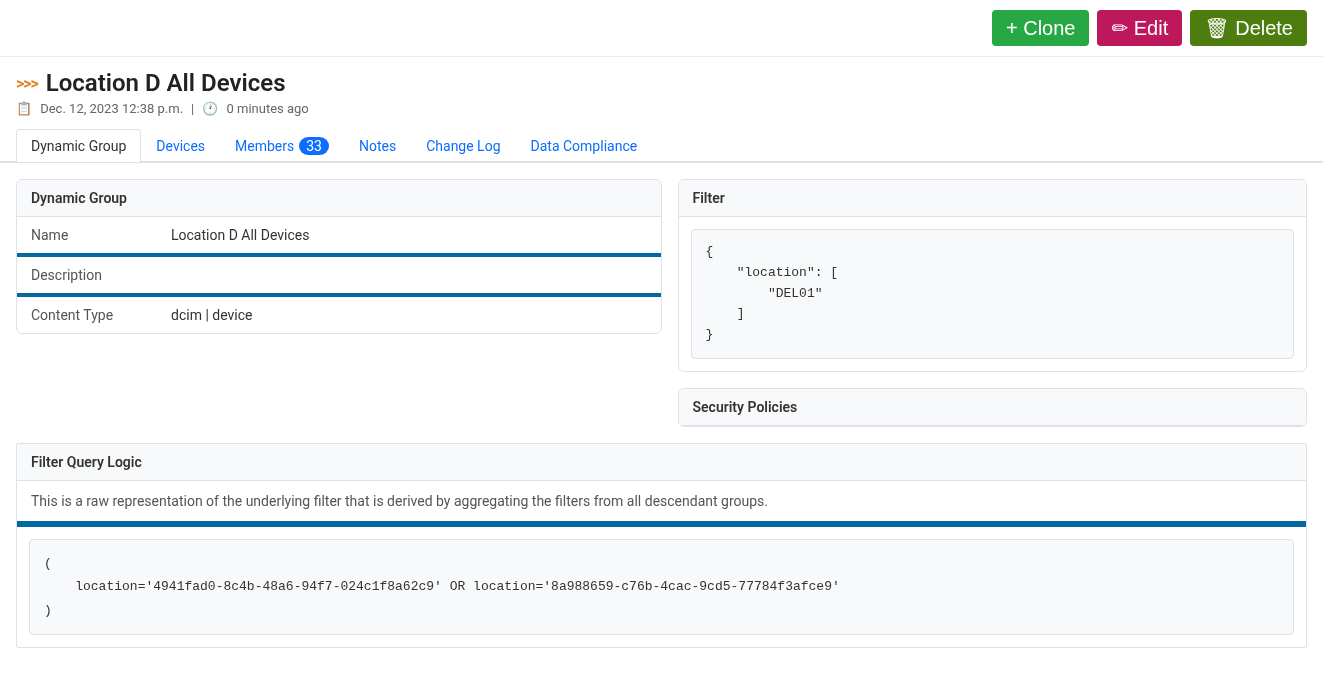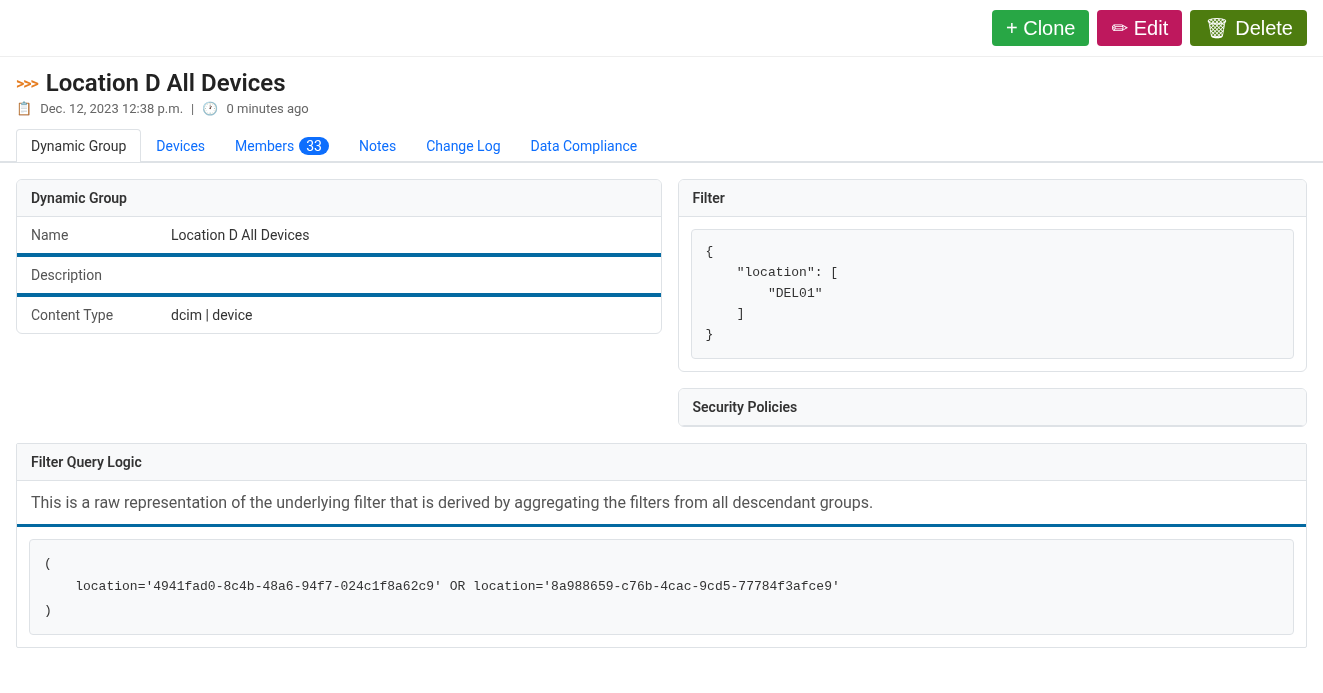--- a/index.html
+++ b/index.html
@@ -183,22 +183,22 @@
 
     
     .filter-query-card {
       border: 1px solid #dee2e6;
       border-radius: 2px;
       overflow: hidden;
     }
     .fql-description {
       padding: 12px 14px;
       color: #555;
-      font-size: 16px;
-      border-bottom: 3px solid #0369a1;
+      font-size: 14px;
+      border-bottom: 6px solid #0369a1;
     }
     .fql-code {
       background: #f8f9fa;
       border: 1px solid #dee2e6;
       border-radius: 4px;
       padding: 12px 14px;
       margin: 12px;
       font-family: 'Courier New', Courier, monospace;
       font-size: 13px;
       color: #333;

